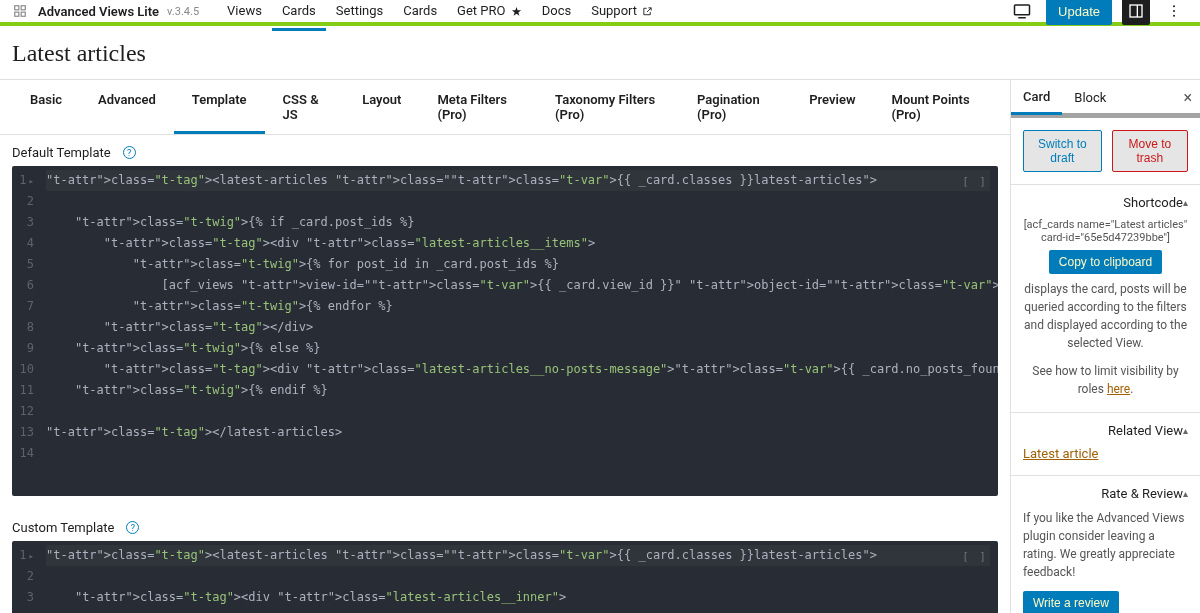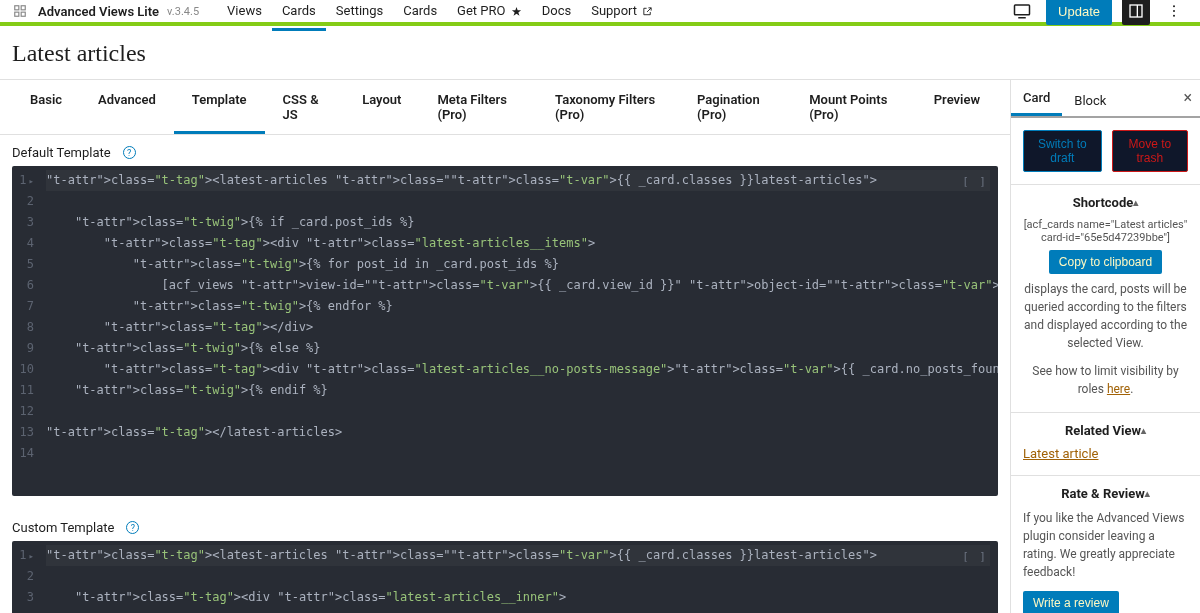--- a/index.html
+++ b/index.html
@@ -50,30 +50,30 @@
 .code { flex: 1; padding: 4px 8px 4px 4px; white-space: pre; overflow: auto; }
 .code .ln { height: 21px; }
 .code .ln.hl { background: rgba(255,255,255,0.04); }
 .t-str { color: #98c379; }
 
 .editor.tall { height: 330px; }
 .editor.tall .code { height: 322px; }
 .editor.short { height: 76px; }
 
 
-.sb-tabs { display: flex; border-bottom: 2px solid #a3a3a3; position: relative; height: 38px; align-items: flex-end; }
+.sb-tabs { display: flex; border-bottom: 5px solid #a3a3a3; position: relative; height: 38px; align-items: center; }
 .sb-tab { padding: 10px 12px 8px; font-size: 13px; cursor: pointer; }
 .sb-tab.active { border-bottom: 3px solid #007cba; font-weight: 500; }
 .sb-close { position: absolute; right: 8px; top: 8px; cursor: pointer; font-size: 16px; color: #555; }
 .sb-actions { display: flex; gap: 10px; padding: 12px; }
-.btn-outline { background: #0f172a; border: 1px solid; padding: 6px 10px; border-radius: 2px; font-size: 12px; cursor: pointer; }
+.btn-outline { background: #e5e5e5; border: 1px solid; padding: 6px 10px; border-radius: 2px; font-size: 12px; cursor: pointer; }
 .btn-outline.blue { color: #007cba; border-color: #007cba; }
 .btn-outline.red { color: #cc1818; border-color: #cc1818; }
 .sb-panel { border-top: 1px solid #e0e0e0; padding: 10px 12px 14px; }
-.sb-panel-hd { display: flex; align-items: center; justify-content: center; font-weight: 700; margin-bottom: 8px; font-size: 13px; }
+.sb-panel-hd { display: flex; align-items: center; justify-content: flex-end; font-weight: 400; margin-bottom: 8px; font-size: 13px; }
 .sb-panel-hd .caret { font-size: 10px; color: #666; cursor: pointer; }
 .sb-text { font-size: 12px; color: #555; line-height: 1.5; text-align: center; }
 .sb-text.left { text-align: left; }
 .sb-link { color: #a16207; text-decoration: underline; cursor: pointer; }
 a.sb-link { display: inline; }
 .sb-code { font-size: 11px; color: #555; text-align: center; word-break: break-all; }
 </style>
 </head>
 <body>
 
@@ -139,22 +139,22 @@
     <div class="main">
       <div class="sectabs" id="sectabs">
           <div class="sectab">Basic</div>
           <div class="sectab">Advanced</div>
           <div class="sectab active">Template</div>
           <div class="sectab">CSS &amp; JS</div>
           <div class="sectab">Layout</div>
           <div class="sectab">Meta Filters (Pro)</div>
           <div class="sectab">Taxonomy Filters (Pro)</div>
           <div class="sectab">Pagination (Pro)</div>
+          <div class="sectab">Preview</div>
           <div class="sectab">Mount Points (Pro)</div>
-          <div class="sectab">Preview</div>
         </div>
 
       <div class="section-label">
         <span>Default Template</span>
         <span class="help-badge">?</span>
       </div>
       <div class="editor tall">
         <div class="editor-toolbar">[ ]</div>
         <div class="editor-body">
           <div class="gutter" id="gutter1">

